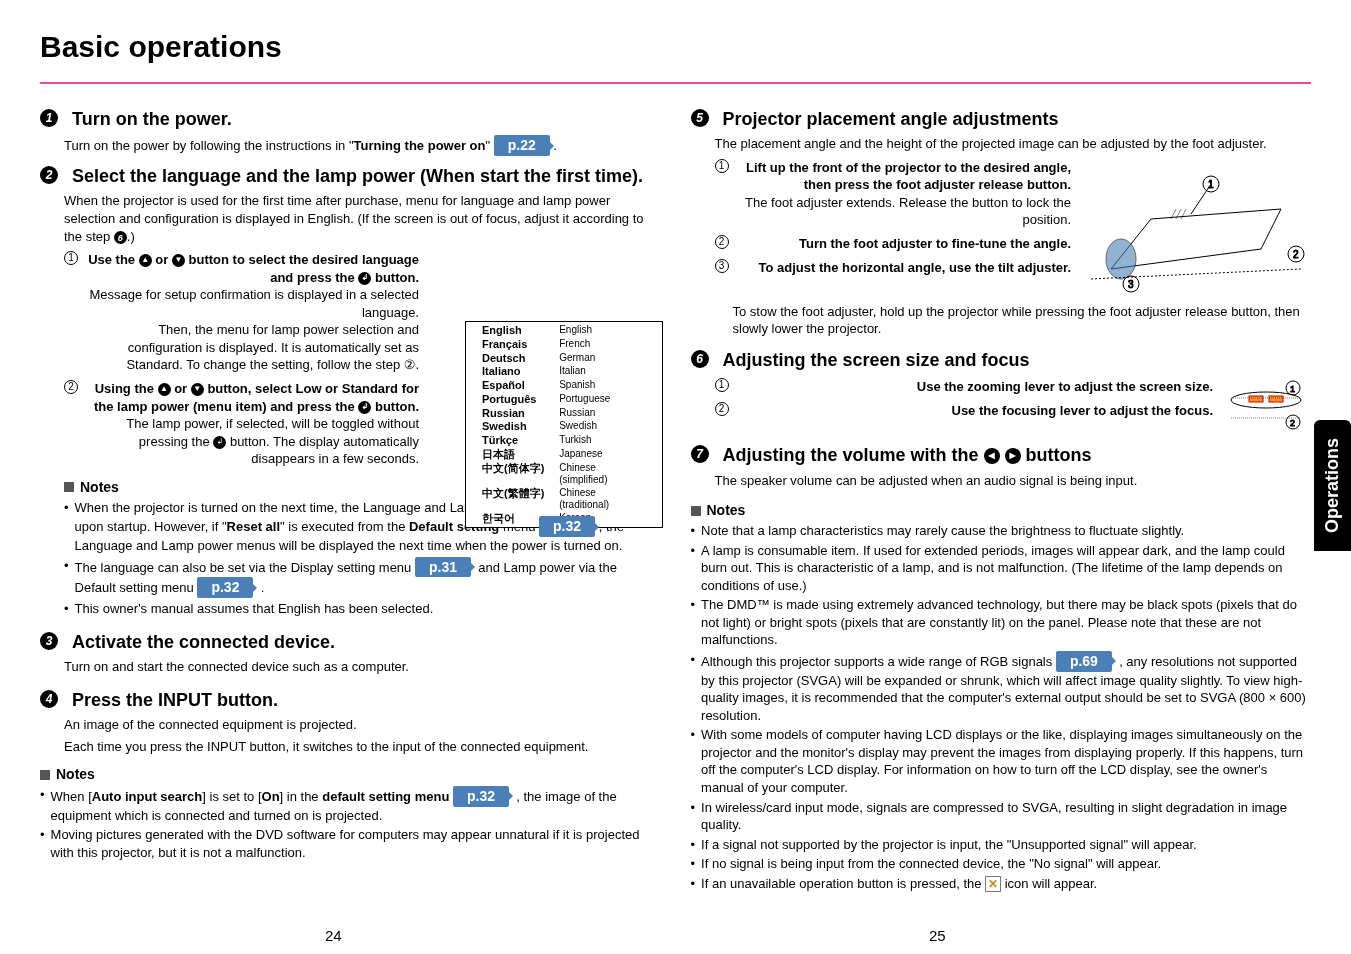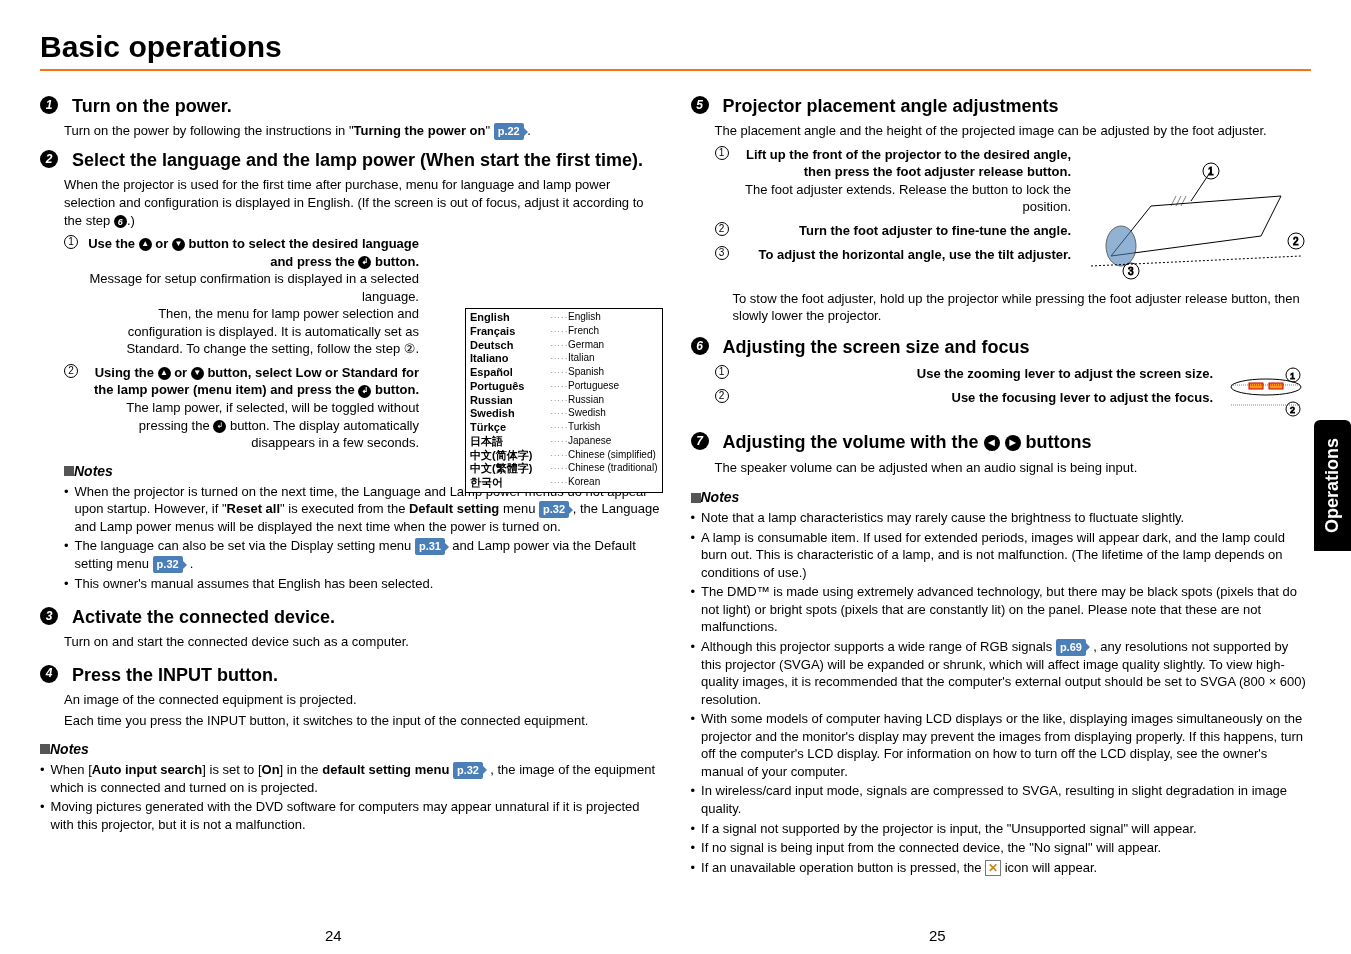--- a/index.html
+++ b/index.html
@@ -8,22 +8,22 @@
     width: 1351px;
     height: 954px;
     padding: 30px 40px 20px 40px;
     position: relative;
     background: #fff;
     color: #000;
   }
   h1 {
     font-size: 30px;
     font-weight: bold;
-    border-bottom: 2px solid #f97316;
-    padding-bottom: 5px;
+    border-bottom: 2px solid #ec4899;
+    padding-bottom: 18px;
     margin-bottom: 15px;
   }
   .columns {
     display: flex;
     gap: 30px;
   }
   .col {
     width: 50%;
     font-size: 13px;
     line-height: 1.35;
@@ -55,23 +55,23 @@
     margin-left: 8px;
   }
   .body-text {
     margin-left: 24px;
     margin-top: 4px;
   }
   .page-ref {
     display: inline-block;
     background: #4a7fb8;
     color: #fff;
-    font-size: 11px;
-    font-weight: bold;
-    padding: 1px 4px;
+    font-size: 14px;
+    font-weight: bold;
+    padding: 1px 14px;
     border-radius: 2px;
     position: relative;
   }
   .page-ref::after {
     content: '';
     position: absolute;
     right: -4px;
     top: 50%;
     transform: translateY(-50%);
     border-left: 4px solid #4a7fb8;
@@ -111,23 +111,23 @@
     width: 13px;
     height: 13px;
     align-items: center;
     justify-content: center;
     font-size: 8px;
     vertical-align: middle;
   }
   .notes-head {
     display: flex;
     align-items: center;
+    gap: 6px;
     margin-top: 10px;
     margin-left: 24px;
-    font-style: italic;
   }
   .notes-sq {
     width: 10px;
     height: 10px;
     background: #555;
     display: inline-block;
   }
   .notes-title {
     font-weight: bold;
     font-size: 14px;
@@ -136,21 +136,21 @@
     display: flex;
     margin-left: 24px;
     margin-top: 2px;
   }
   .note-item .dot {
     margin-right: 6px;
   }
   .lang-table {
     border: 1px solid #000;
     font-size: 11px;
-    padding: 2px 4px;
+    padding: 2px 16px;
     position: absolute;
     left: 425px;
     top: 222px;
     background: #fff;
     width: 198px;
   }
   .lang-row {
     display: flex;
     justify-content: space-between;
     line-height: 1.25;

